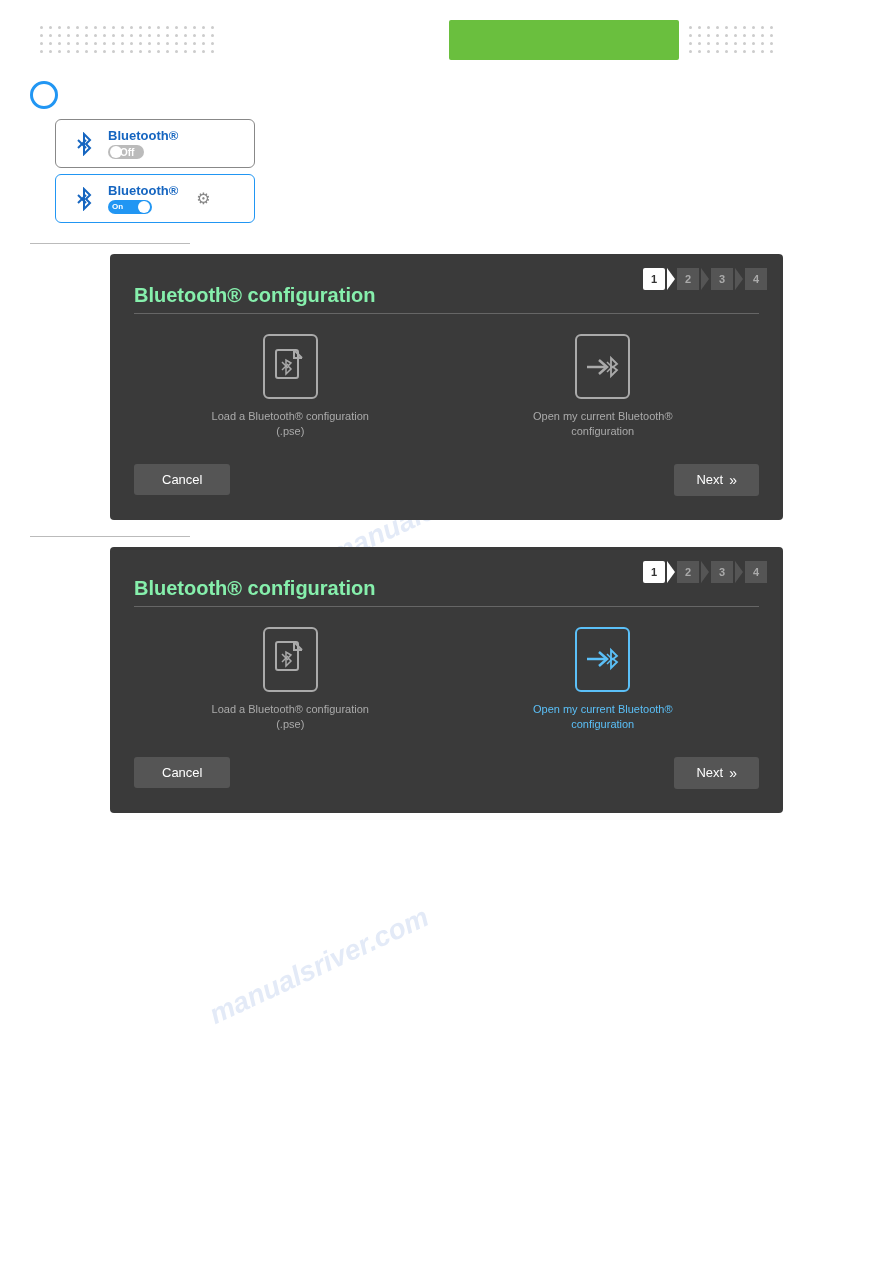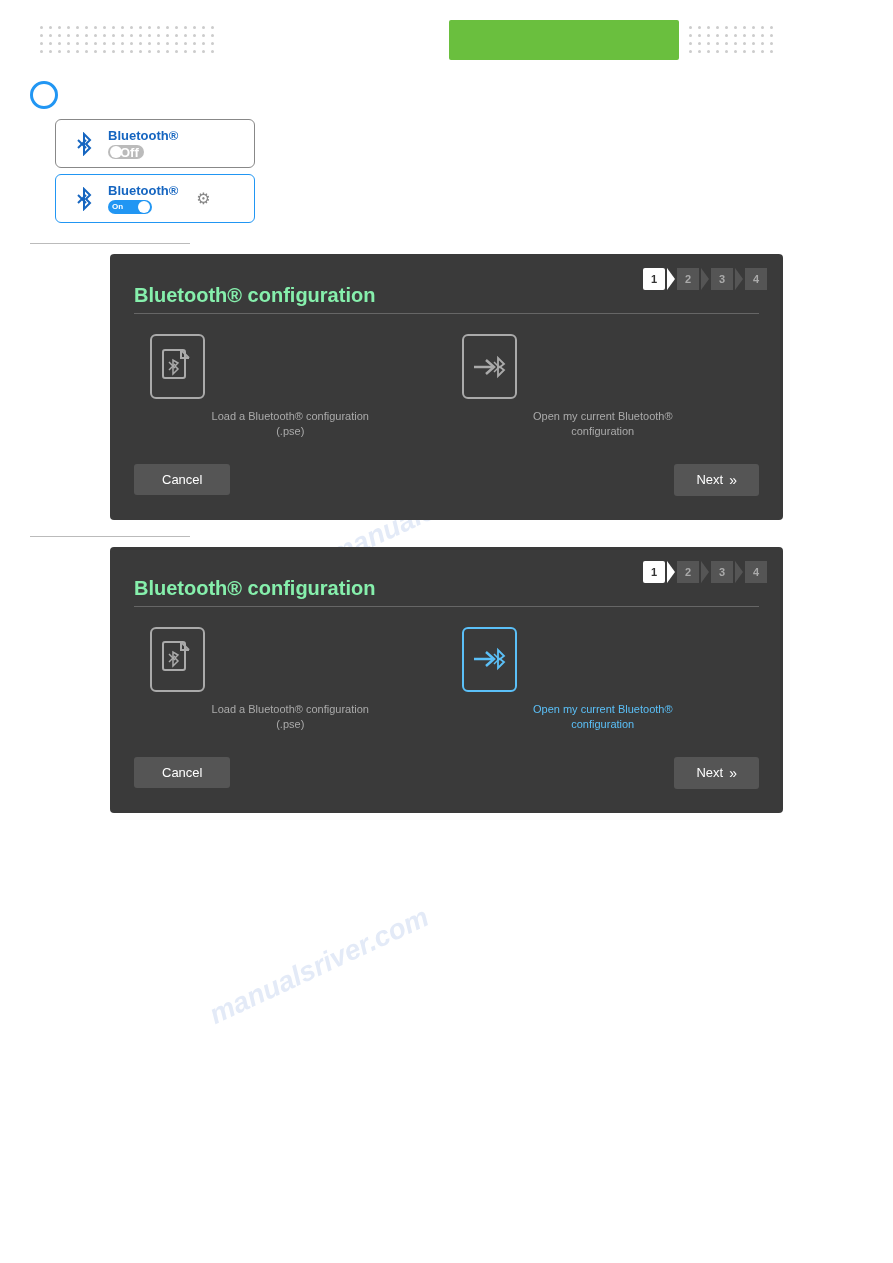--- a/index.html
+++ b/index.html
@@ -127,21 +127,21 @@
     .toggle-knob {
       width: 12px;
       height: 12px;
       border-radius: 50%;
       background: #fff;
       position: absolute;
     }
     .toggle-knob.off { left: 2px; }
     .toggle-knob.on { right: 2px; }
     .toggle-text {
-      font-size: 13px;
+      font-size: 10px;
       font-weight: bold;
       color: #fff;
       position: absolute;
     }
     .toggle-text.off { left: 12px; }
     .gear-icon {
       margin-left: 8px;
       font-size: 16px;
       color: #888;
     }
@@ -212,20 +212,21 @@
     
     .options-row {
       display: flex;
       justify-content: space-around;
       align-items: flex-start;
       margin: 10px 0 24px 0;
     }
     .option-item {
       display: flex;
       flex-direction: column;
+      align-items: center;
       gap: 10px;
       width: 45%;
     }
     .option-icon-box {
       width: 55px;
       height: 65px;
       border: 2px solid #aaa;
       border-radius: 6px;
       display: flex;
       align-items: center;

